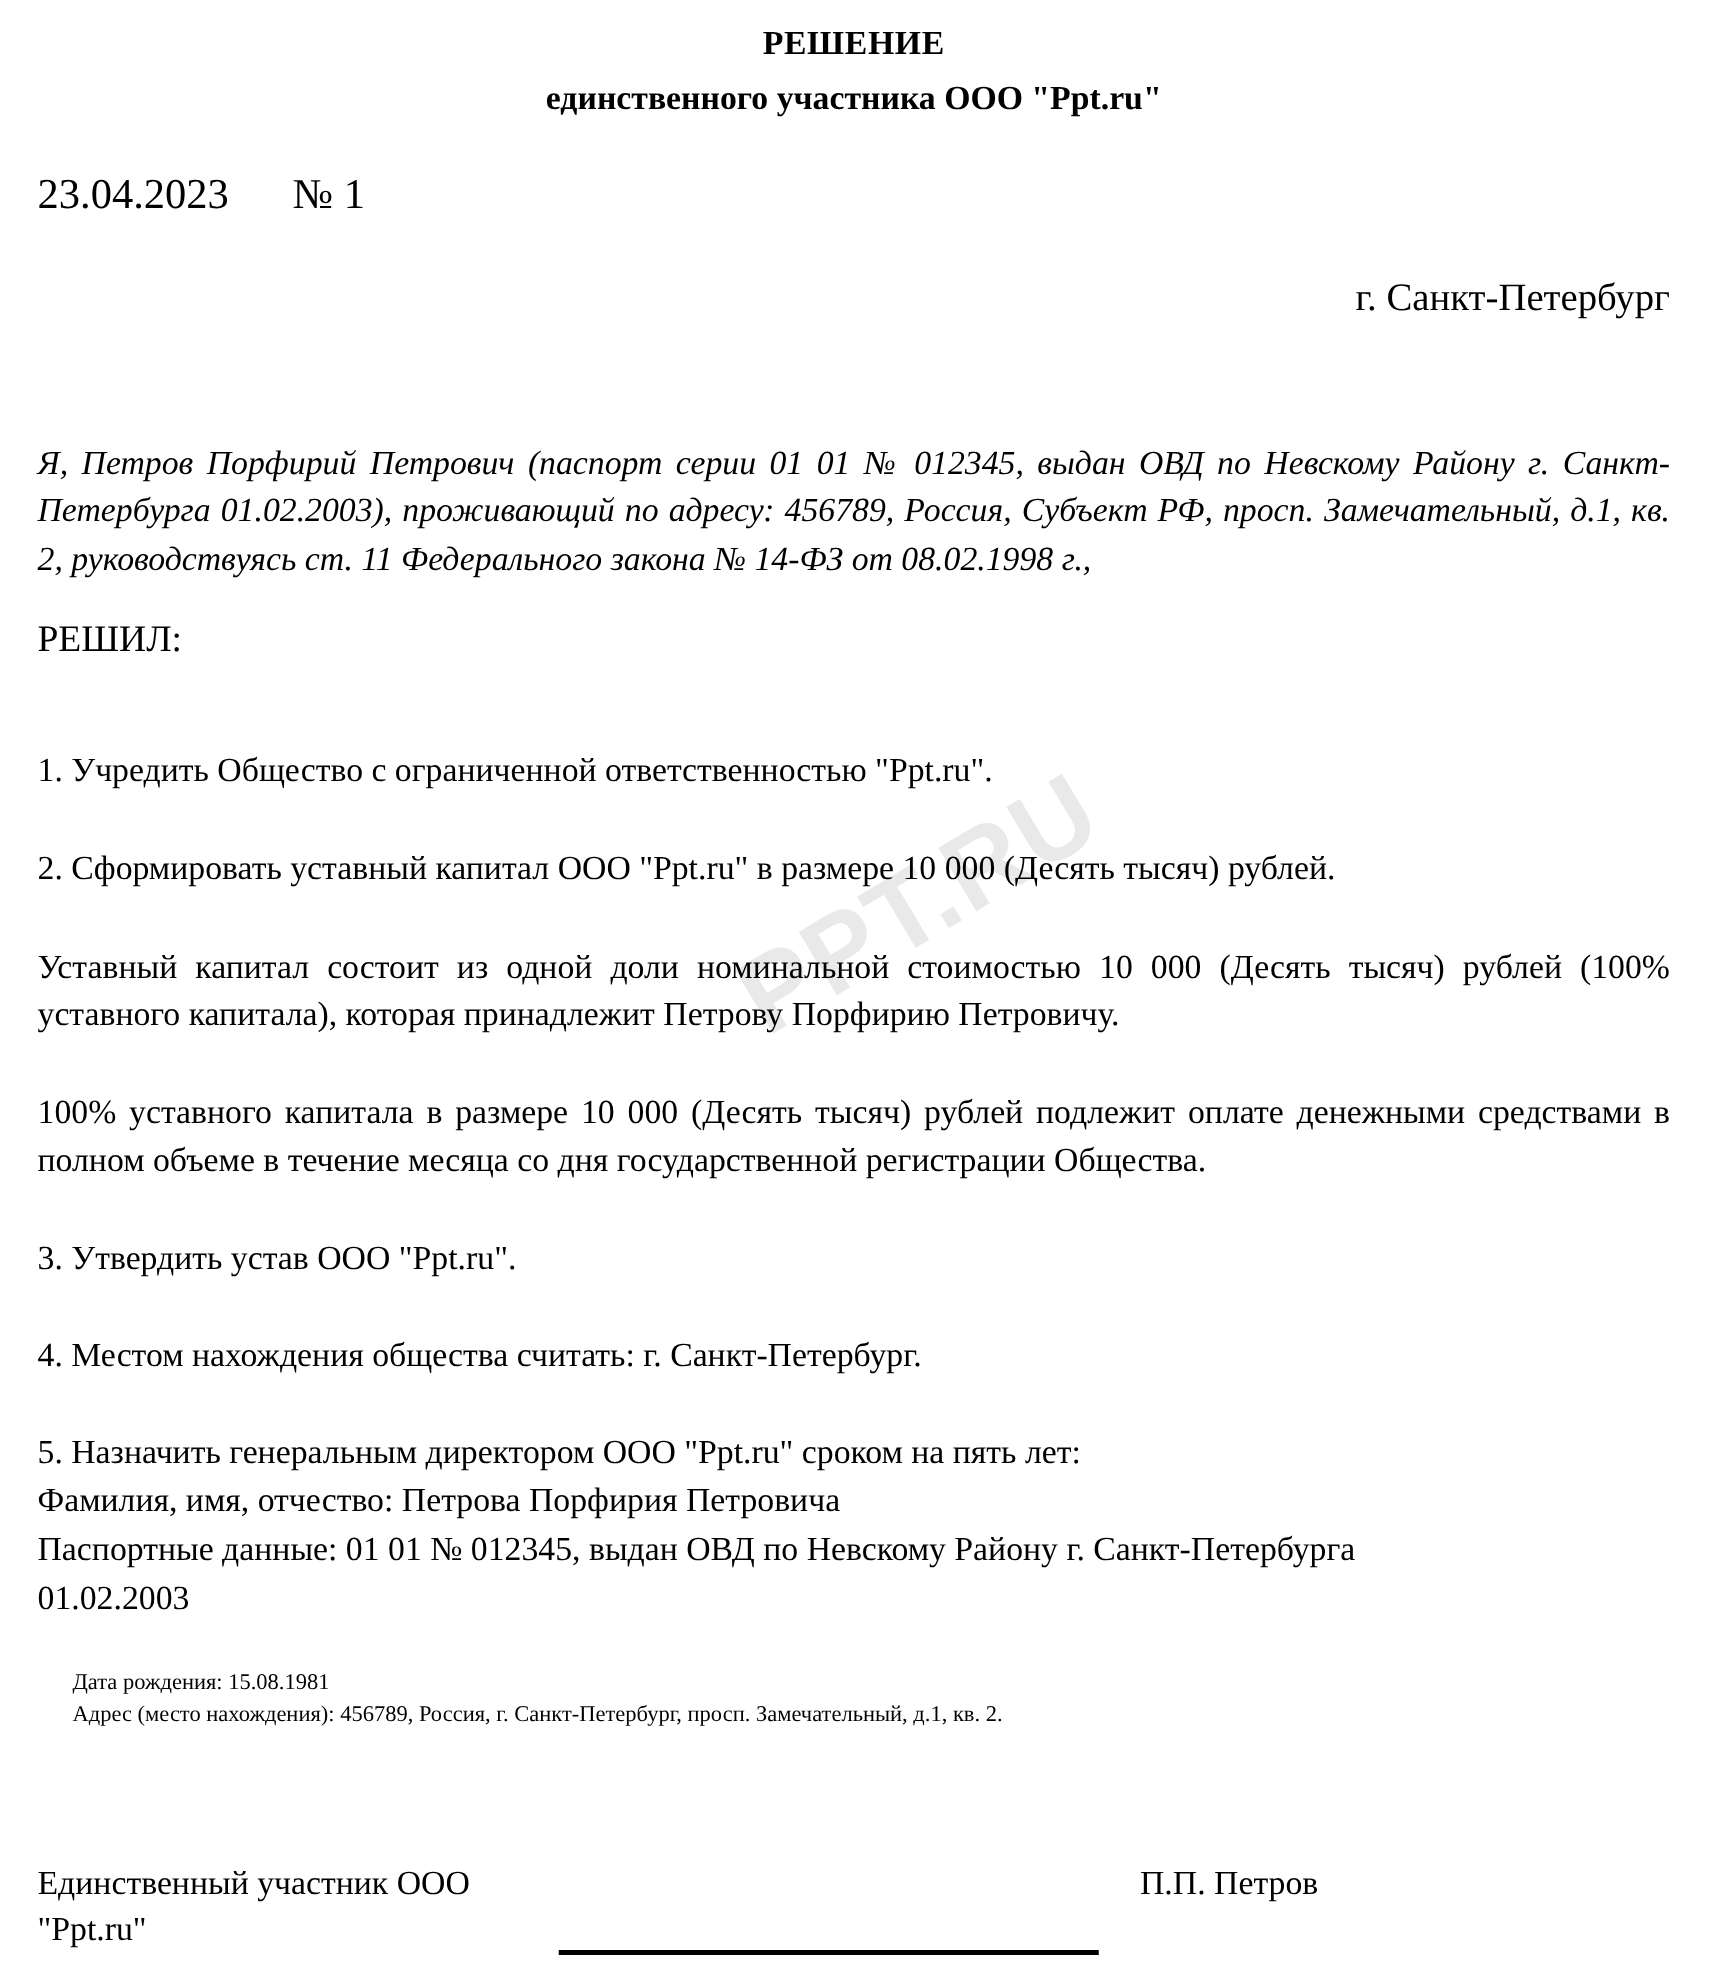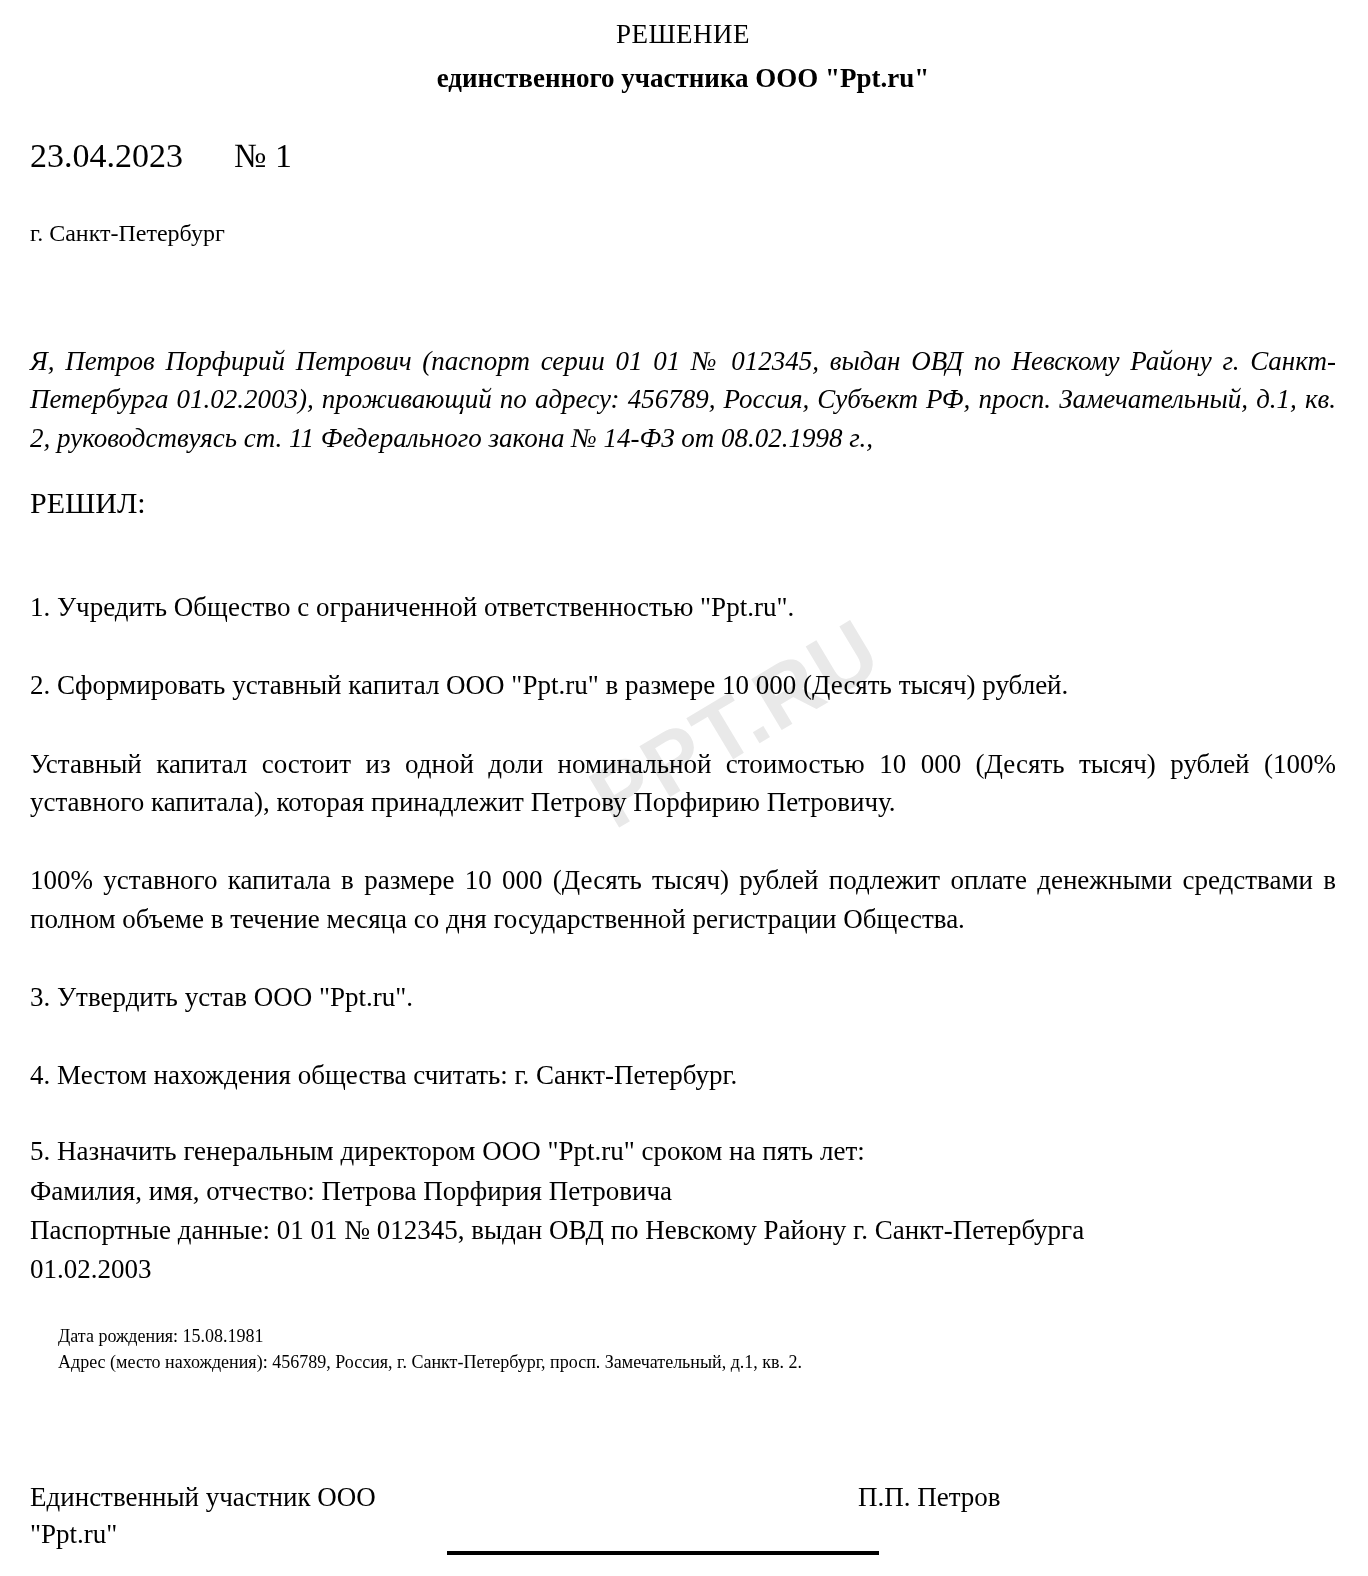--- a/index.html
+++ b/index.html
@@ -48,42 +48,43 @@
     padding: 0 32px 0 30px;
     box-sizing: border-box;
     width: 1368px;
   }
 
   .title-block {
     text-align: center;
     padding-top: 18px;
   }
   .title-main {
-    font-weight: normal;
+    font-weight: bold;
     font-size: 27px;
     letter-spacing: 0.5px;
     line-height: 1.25;
   }
   .title-sub {
     font-weight: bold;
     font-size: 27px;
     line-height: 1.25;
     margin-top: 10px;
   }
 
   .meta-row {
     margin-top: 38px;
     font-size: 34px;
     line-height: 1.3;
     white-space: pre;
   }
   .meta-city {
     margin-top: 40px;
-    font-size: 24px;
+    font-size: 31px;
     line-height: 1.3;
+    text-align: right;
   }
 
   .intro {
     margin-top: 93px;
     font-size: 27px;
     line-height: 1.42;
     text-align: justify;
     text-justify: inter-word;
     font-style: italic;
   }
@@ -127,21 +128,21 @@
   }
   .sign-left {
     position: absolute;
     left: 0;
     top: 0;
     line-height: 1.35;
     width: 420px;
   }
   .sign-name {
     position: absolute;
-    left: 828px;
+    left: 882px;
     top: 0;
     line-height: 1.35;
   }
   .sign-line {
     position: absolute;
     left: 417px;
     top: 72px;
     width: 432px;
     border-top: 4px solid #000000;
   }

